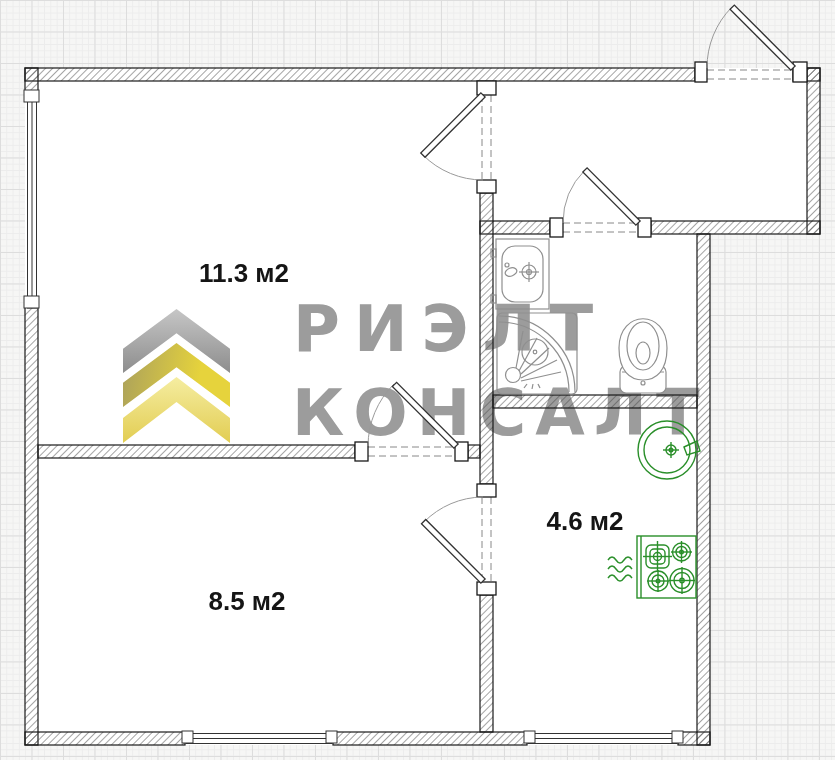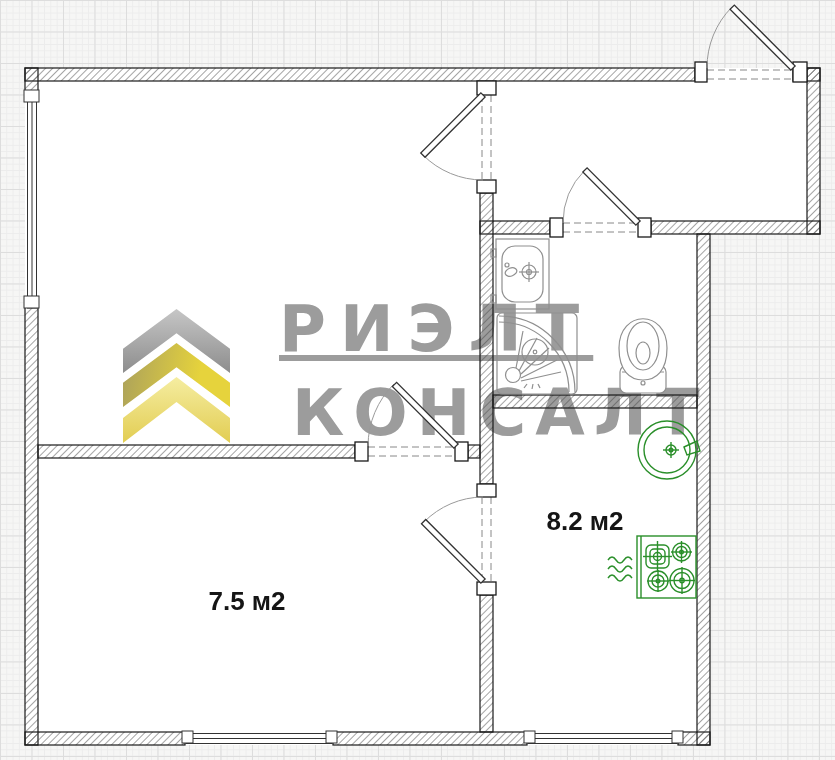--- a/index.html
+++ b/index.html
@@ -17,21 +17,21 @@
   .layer{position:absolute;left:0;top:0;width:835px;height:760px;}
   svg.layer{display:block;}
   
   .chevron{position:absolute;left:123px;width:107px;height:64px;
     clip-path:polygon(0 100%,0 62%,50% 0,100% 62%,100% 100%,50% 38%);}
   .chev1{top:309px;background:linear-gradient(180deg,#c6c6c6,#8d8d8d);}
   .chev2{top:343px;background:linear-gradient(100deg,#aaa05c,#e6d33c 70%);}
   .chev3{top:377px;height:66px;background:linear-gradient(180deg,#f5eda1,#e2cd52);}
   .wm-text{position:absolute;font-family:"DejaVu Sans",sans-serif;font-weight:bold;
     color:#9c9c9c;font-size:64px;line-height:1;white-space:nowrap;}
-  .wm1{left:279px;top:297px;letter-spacing:14px;text-decoration:underline;}
+  .wm1{left:293px;top:297px;letter-spacing:14px;}
   .wm2{left:292px;top:381px;letter-spacing:9px;}
   
   .room-label{position:absolute;transform:translate(-50%,-50%);
     font-weight:700;font-size:26px;color:#151515;white-space:nowrap;}
   .lbl1{left:244px;top:273px;}
   .lbl2{left:247px;top:601px;}
   .lbl3{left:585px;top:521px;}
 </style>
 </head>
 <body>
@@ -221,16 +221,17 @@
         <line x1="647" y1="581" x2="669" y2="581"></line>
         <circle cx="682" cy="580.5" r="12"></circle>
         <circle cx="682" cy="580.5" r="8"></circle>
         <circle cx="682" cy="580.5" r="2.2"></circle>
         <line x1="682" y1="567" x2="682" y2="594"></line>
         <line x1="669" y1="580.5" x2="695" y2="580.5"></line>
       </g>
     </g>
   </svg>
 
-  <div class="room-label lbl2">7.5 м2</div>
-  <div class="room-label lbl3">8.2 м2</div>
+  <div class="room-label lbl1">11.3 м2</div>
+  <div class="room-label lbl2">8.5 м2</div>
+  <div class="room-label lbl3">4.6 м2</div>
 
 </div>
 
 </body></html>

